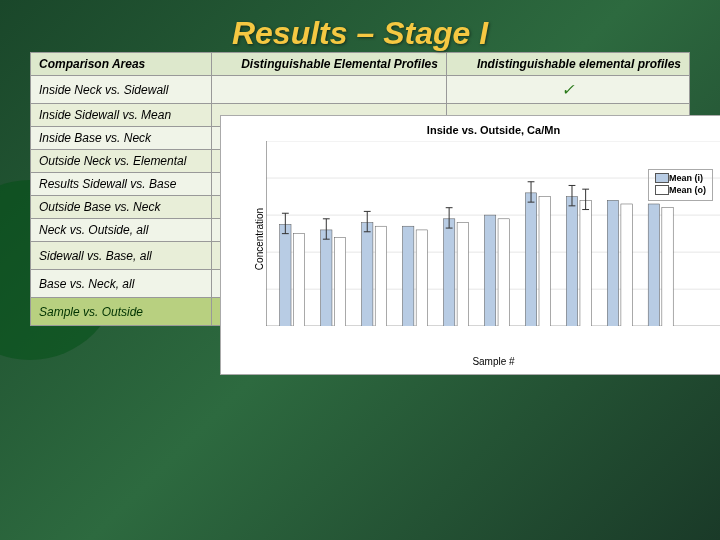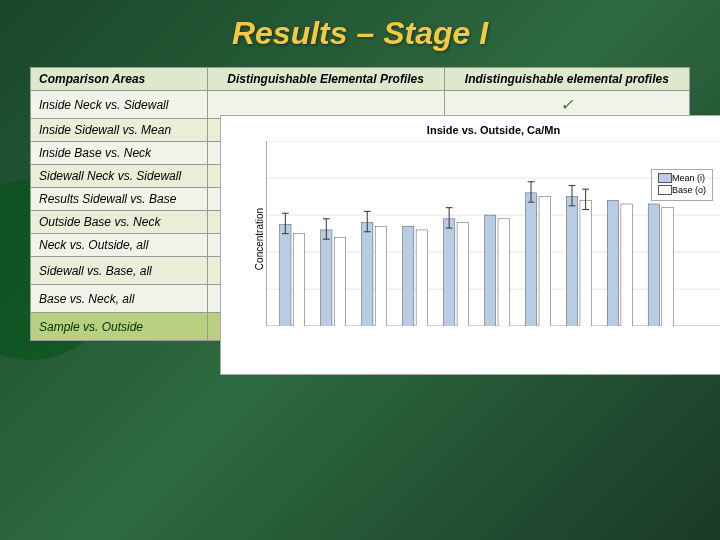--- a/index.html
+++ b/index.html
@@ -44,21 +44,20 @@
       position: relative;
       z-index: 2;
       padding: 15px 30px;
     }
 
     h1 {
       font-size: 32px;
       font-weight: bold;
       color: #f5c842;
       text-align: center;
-      margin-bottom: 15px;
       font-style: italic;
       text-shadow: 1px 1px 3px rgba(0,0,0,0.5);
     }
 
     .main-table {
       width: 100%;
       border-collapse: collapse;
       background: white;
       font-size: 12px;
     }
@@ -70,21 +69,21 @@
     }
 
     .main-table thead tr {
       background: #dde8cc;
     }
 
     .main-table thead th {
       font-weight: bold;
       font-size: 12px;
       vertical-align: middle;
-      text-align: center;
+      text-align: right;
     }
 
     .main-table thead th:first-child {
       text-align: left;
     }
 
     .main-table tbody tr {
       background: #f0f4e8;
     }
 
@@ -155,20 +154,21 @@
       border: 1px solid #aaa;
       padding: 3px 6px;
       font-size: 9px;
     }
 
     .legend-item {
       display: flex;
       align-items: flex-start;
       gap: 0;
       margin-bottom: 2px;
+      font-weight: bold;
     }
 
     .legend-color {
       width: 14px;
       height: 10px;
       border: 1px solid #555;
     }
   </style>
 </head>
 <body>
@@ -200,21 +200,21 @@
         <td>Inside Sidewall vs. Mean</td>
         <td></td>
         <td></td>
       </tr>
       <tr>
         <td>Inside Base vs. Neck</td>
         <td></td>
         <td></td>
       </tr>
       <tr>
-        <td>Sidewall Neck vs. Sidewall</td>
+        <td>Outside Neck vs. Elemental</td>
         <td></td>
         <td></td>
       </tr>
       <tr>
         <td>Results Sidewall vs. Base</td>
         <td></td>
         <td></td>
       </tr>
       <tr>
         <td>Outside Base vs. Neck</td>
@@ -337,18 +337,19 @@
       <text x="85.75%" y="107%" text-anchor="middle" font-size="7" fill="#333" transform="rotate(-30,85.75%,107%)">#146</text>
     </svg>
 
     <div class="legend">
       <div class="legend-item">
         <div class="legend-color" style="background:#b8cce4;"></div>
         <span>Mean (i)</span>
       </div>
       <div class="legend-item">
         <div class="legend-color" style="background:white;"></div>
-        <span>Base (o)</span>
+        <span>Mean (o)</span>
       </div>
     </div>
   </div>
 
+  <div style="text-align:center;font-size:10px;margin-top:20px;">Sample #</div>
 </div>
 
 </body></html>

